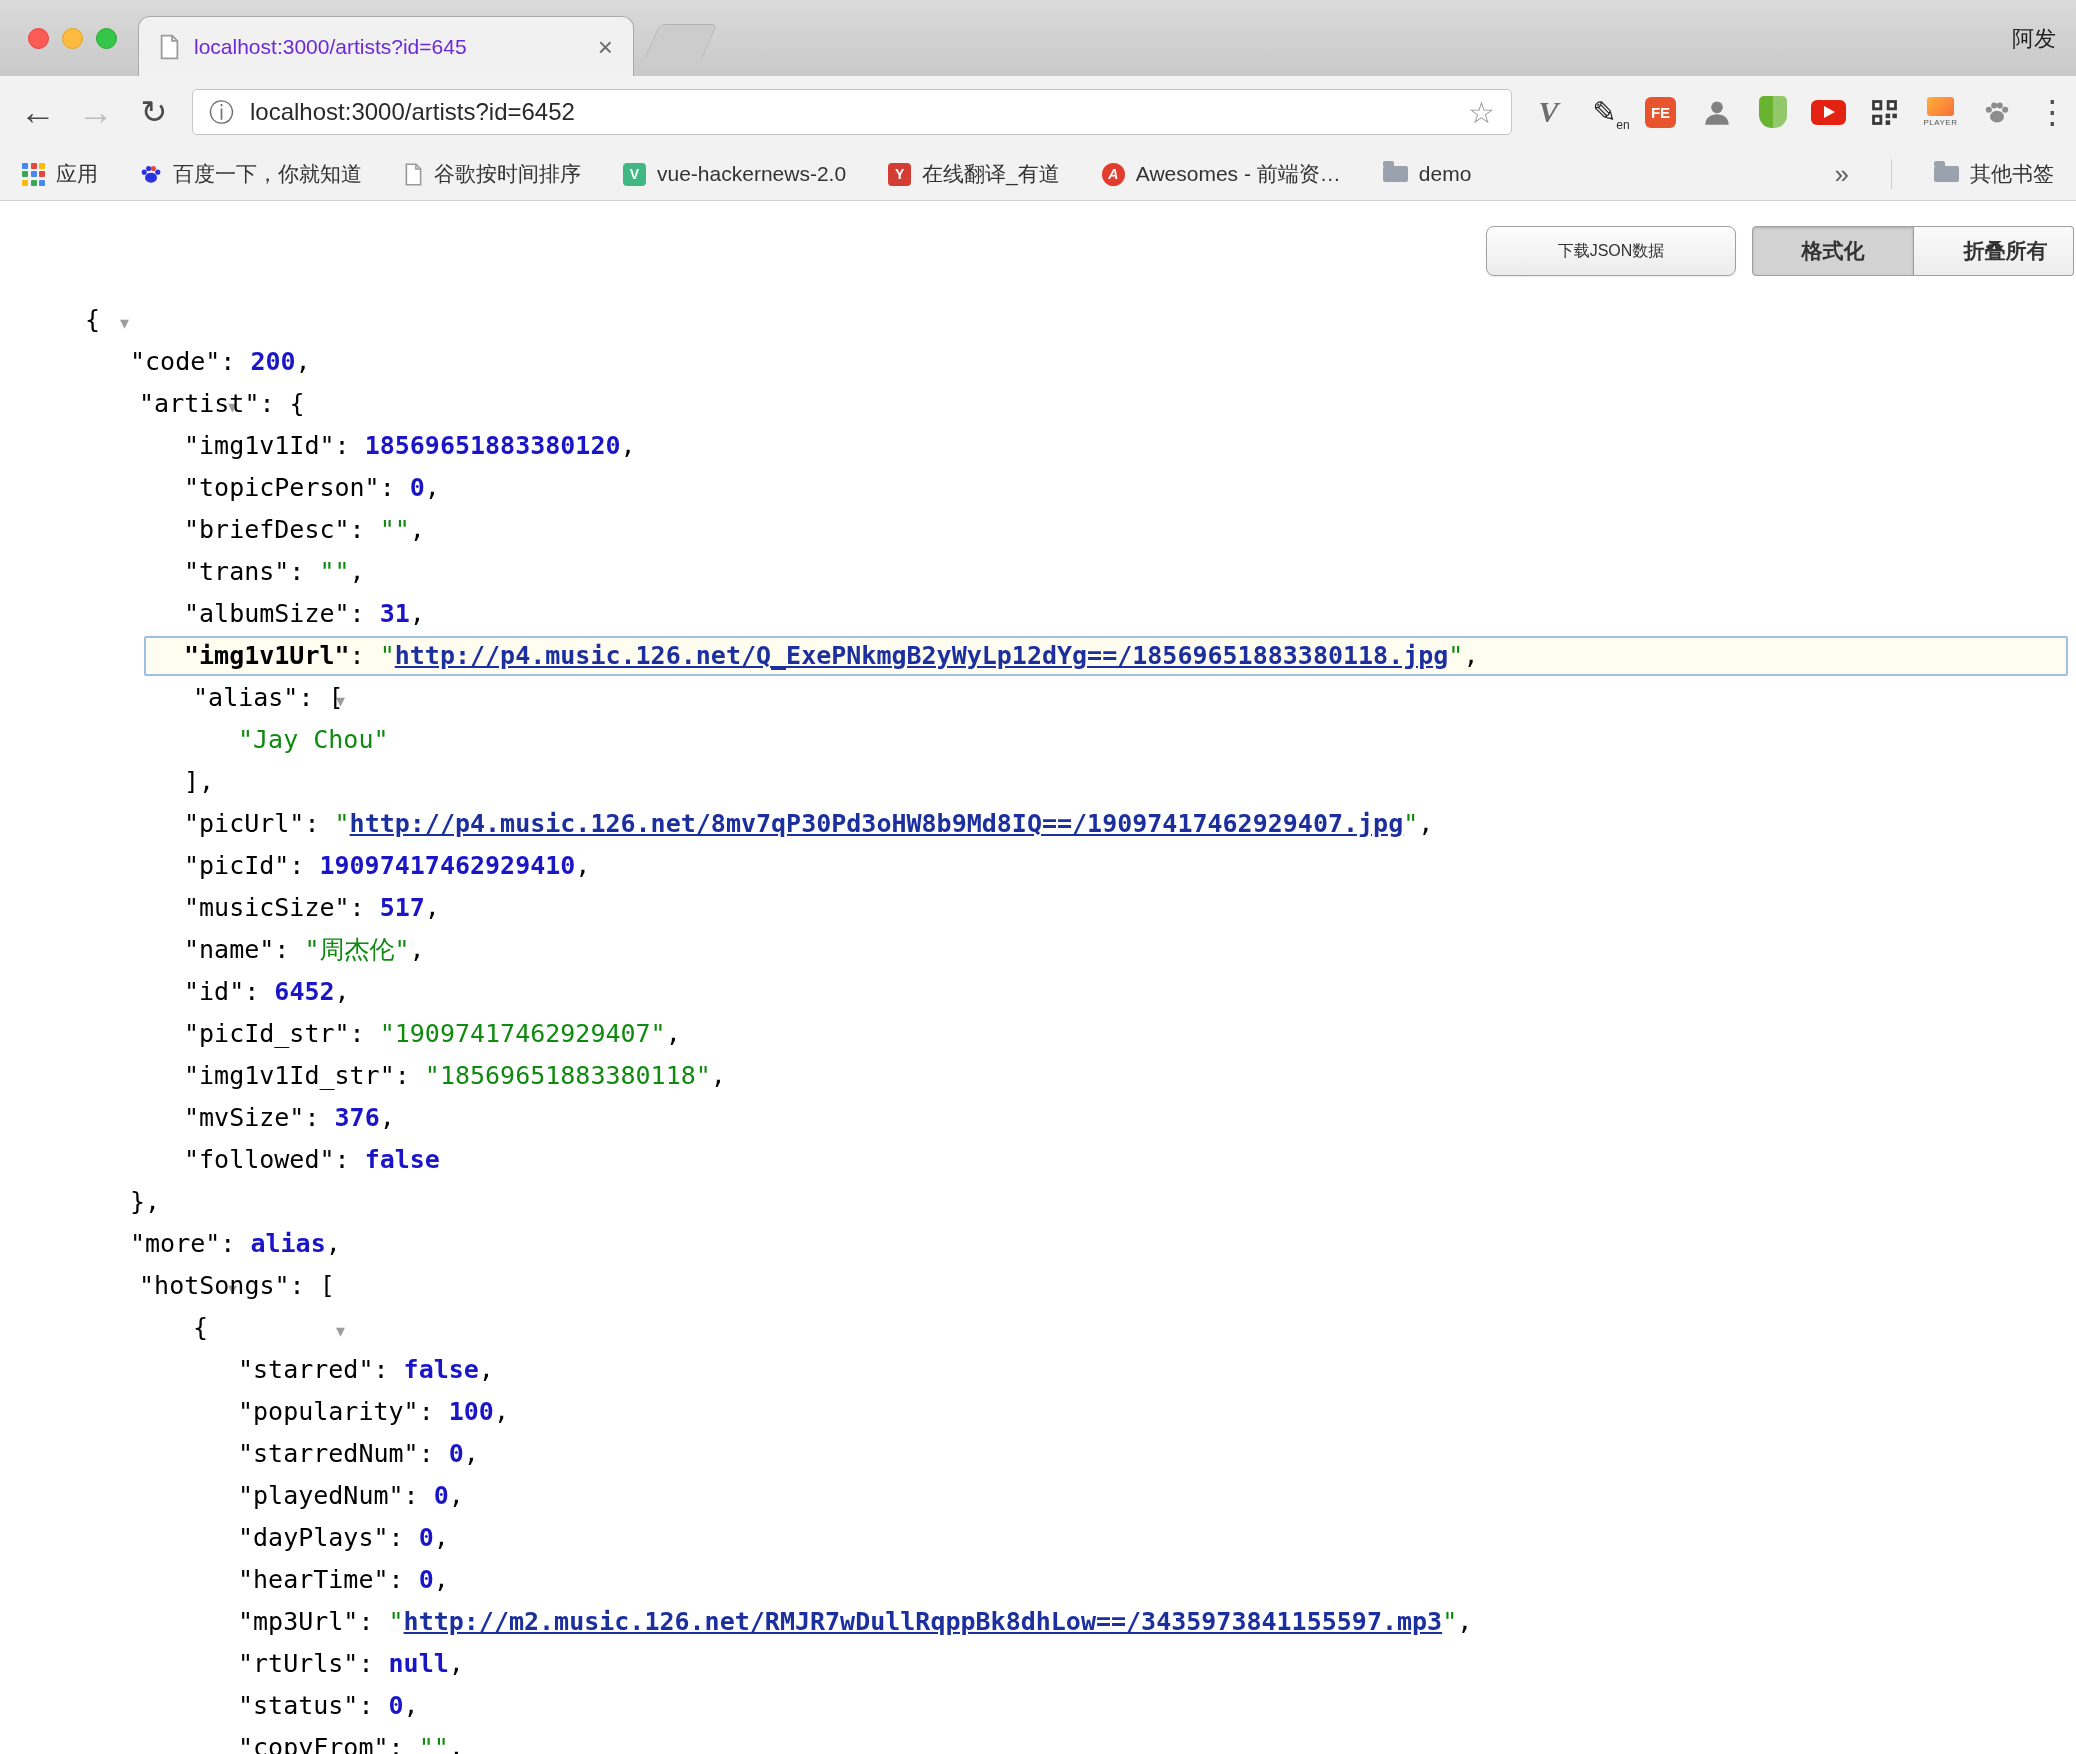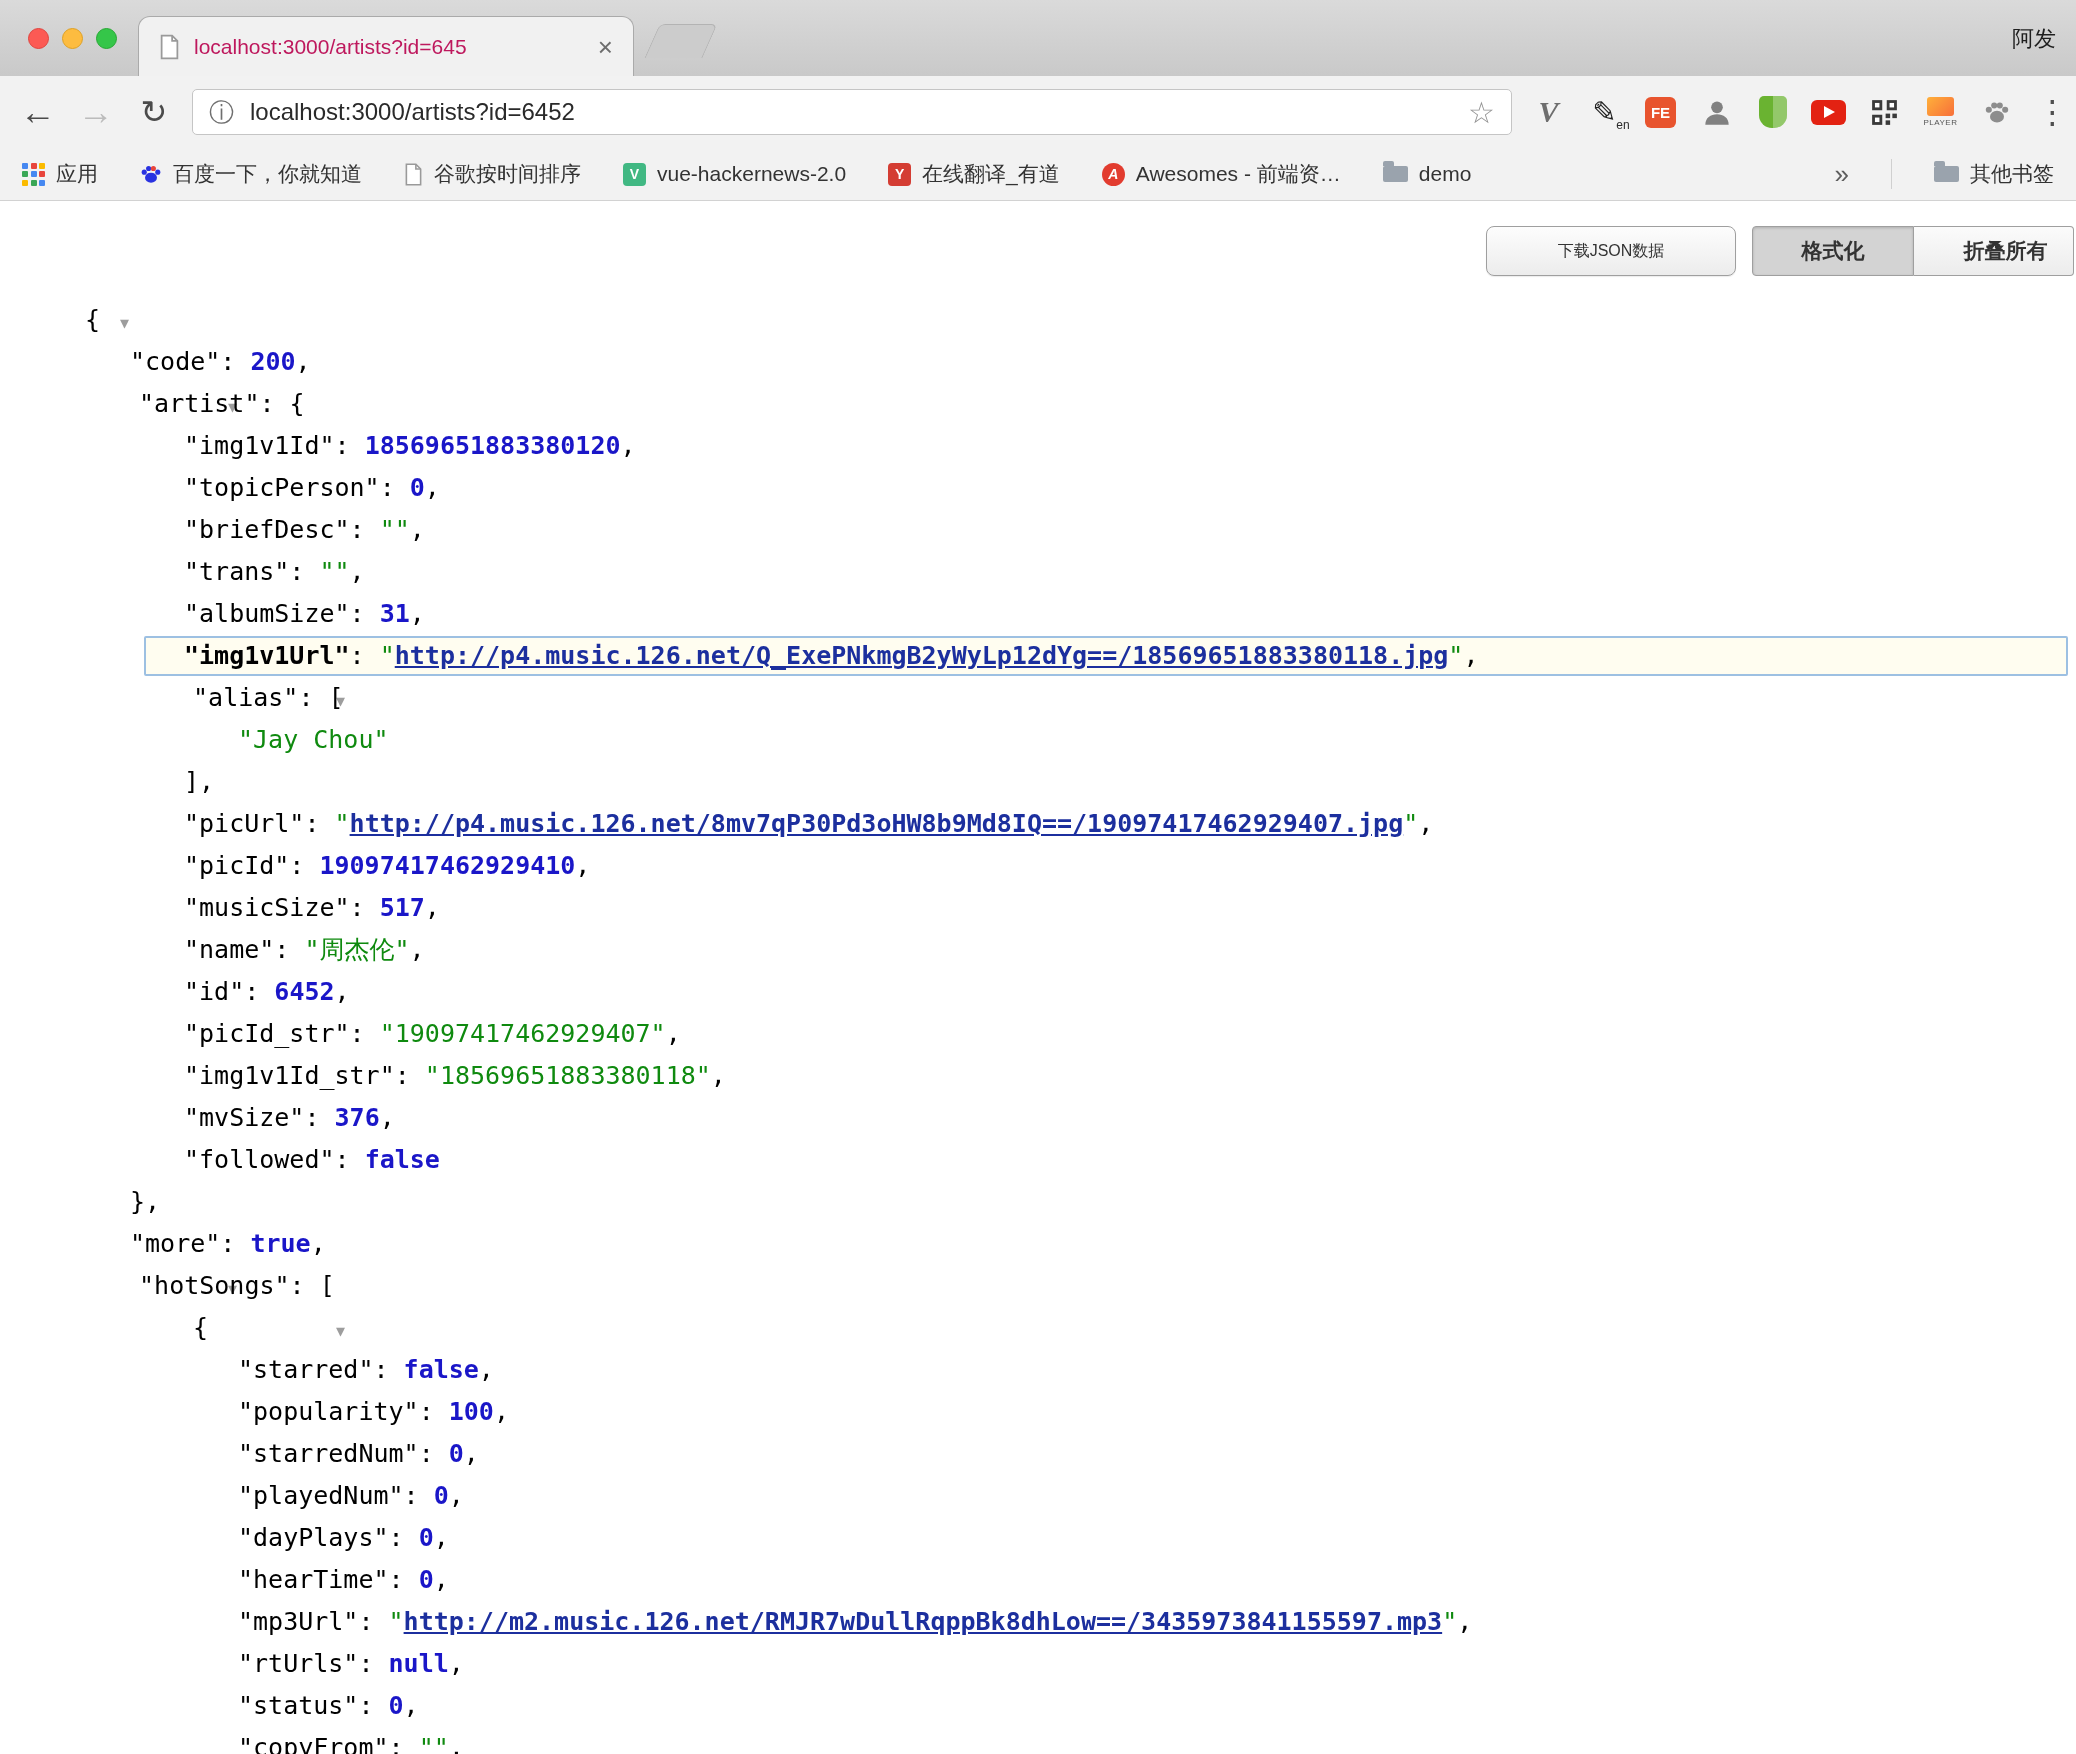--- a/index.html
+++ b/index.html
@@ -16,21 +16,21 @@
   .traffic { position:absolute; top:28px; left:28px; display:flex; gap:13px; }
   .light { width:21px; height:21px; border-radius:50%; }
   .l-red { background:#fc5a54; border:1px solid #e0443e; }
   .l-yellow { background:#fdbc40; border:1px solid #dfa123; }
   .l-green { background:#35c649; border:1px solid #26a833; }
 
   .tab { position:absolute; left:138px; top:16px; width:496px; height:60px;
     background:#f1f1f1; border:1px solid #aaa; border-bottom:none;
     border-radius:12px 12px 0 0; display:flex; align-items:center;
     padding:0 20px; z-index:2; }
-  .tab-title { font-size:21px; color:#be185d; margin:0 14px; flex:1;
+  .tab-title { font-size:21px; color:#6d28d9; margin:0 14px; flex:1;
     white-space:nowrap; overflow:hidden; }
   .tab-close { font-size:26px; color:#6d6d6d; line-height:1; }
   .newtab-stub { position:absolute; left:652px; top:24px; width:58px; height:34px;
     background:#cccccc; border:1px solid #b3b3b3; border-bottom:none;
     transform:skewX(-24deg); border-radius:6px 6px 0 0; }
   .profile-name { position:absolute; right:20px; top:24px; font-size:22px; color:#1f1f1f; }
 
   
   .navbar { position:absolute; top:76px; left:0; right:0; height:72px; background:#f2f2f2; }
   .nav-btn { position:absolute; top:12px; font-size:36px; line-height:48px; width:48px;
@@ -307,21 +307,21 @@
       <div class="line" style="padding-left: 184px;"><span class="sg-k">"picUrl"</span><span class="sg-p">: </span><span class="sg-s">"</span><a class="sg-a">http://p4.music.126.net/8mv7qP30Pd3oHW8b9Md8IQ==/19097417462929407.jpg</a><span class="sg-s">"</span><span class="sg-p">,</span></div>
       <div class="line" style="padding-left: 184px;"><span class="sg-k">"picId"</span><span class="sg-p">: </span><span class="sg-n">19097417462929410</span><span class="sg-p">,</span></div>
       <div class="line" style="padding-left: 184px;"><span class="sg-k">"musicSize"</span><span class="sg-p">: </span><span class="sg-n">517</span><span class="sg-p">,</span></div>
       <div class="line" style="padding-left: 184px;"><span class="sg-k">"name"</span><span class="sg-p">: </span><span class="sg-s">"周杰伦"</span><span class="sg-p">,</span></div>
       <div class="line" style="padding-left: 184px;"><span class="sg-k">"id"</span><span class="sg-p">: </span><span class="sg-n">6452</span><span class="sg-p">,</span></div>
       <div class="line" style="padding-left: 184px;"><span class="sg-k">"picId_str"</span><span class="sg-p">: </span><span class="sg-s">"19097417462929407"</span><span class="sg-p">,</span></div>
       <div class="line" style="padding-left: 184px;"><span class="sg-k">"img1v1Id_str"</span><span class="sg-p">: </span><span class="sg-s">"18569651883380118"</span><span class="sg-p">,</span></div>
       <div class="line" style="padding-left: 184px;"><span class="sg-k">"mvSize"</span><span class="sg-p">: </span><span class="sg-n">376</span><span class="sg-p">,</span></div>
       <div class="line" style="padding-left: 184px;"><span class="sg-k">"followed"</span><span class="sg-p">: </span><span class="sg-b">false</span></div>
       <div class="line" style="padding-left: 130px;"><span class="sg-p">},</span></div>
-      <div class="line" style="padding-left: 130px;"><span class="sg-k">"more"</span><span class="sg-p">: </span><span class="sg-b">true</span><span class="sg-p">,</span></div>
+      <div class="line" style="padding-left: 130px;"><span class="sg-k">"more"</span><span class="sg-p">: </span><span class="sg-b">alias</span><span class="sg-p">,</span></div>
       <div class="line" style="padding-left: 130px;"><span class="toggle" style="left: 98px;">▼</span><span class="sg-k">"hotSongs"</span><span class="sg-p">: [</span></div>
       <div class="line" style="padding-left: 184px;"><span class="toggle" style="left: 152px;">▼</span><span class="sg-p">{</span></div>
       <div class="line" style="padding-left: 238px;"><span class="sg-k">"starred"</span><span class="sg-p">: </span><span class="sg-b">false</span><span class="sg-p">,</span></div>
       <div class="line" style="padding-left: 238px;"><span class="sg-k">"popularity"</span><span class="sg-p">: </span><span class="sg-n">100</span><span class="sg-p">,</span></div>
       <div class="line" style="padding-left: 238px;"><span class="sg-k">"starredNum"</span><span class="sg-p">: </span><span class="sg-n">0</span><span class="sg-p">,</span></div>
       <div class="line" style="padding-left: 238px;"><span class="sg-k">"playedNum"</span><span class="sg-p">: </span><span class="sg-n">0</span><span class="sg-p">,</span></div>
       <div class="line" style="padding-left: 238px;"><span class="sg-k">"dayPlays"</span><span class="sg-p">: </span><span class="sg-n">0</span><span class="sg-p">,</span></div>
       <div class="line" style="padding-left: 238px;"><span class="sg-k">"hearTime"</span><span class="sg-p">: </span><span class="sg-n">0</span><span class="sg-p">,</span></div>
       <div class="line" style="padding-left: 238px;"><span class="sg-k">"mp3Url"</span><span class="sg-p">: </span><span class="sg-s">"</span><a class="sg-a">http://m2.music.126.net/RMJR7wDullRqppBk8dhLow==/3435973841155597.mp3</a><span class="sg-s">"</span><span class="sg-p">,</span></div>
       <div class="line" style="padding-left: 238px;"><span class="sg-k">"rtUrls"</span><span class="sg-p">: </span><span class="sg-u">null</span><span class="sg-p">,</span></div>

